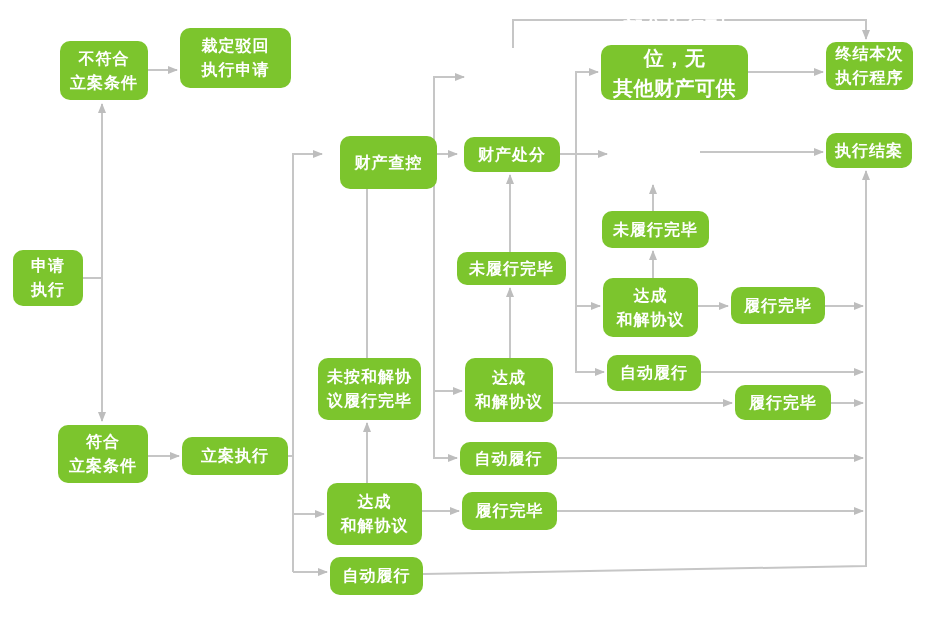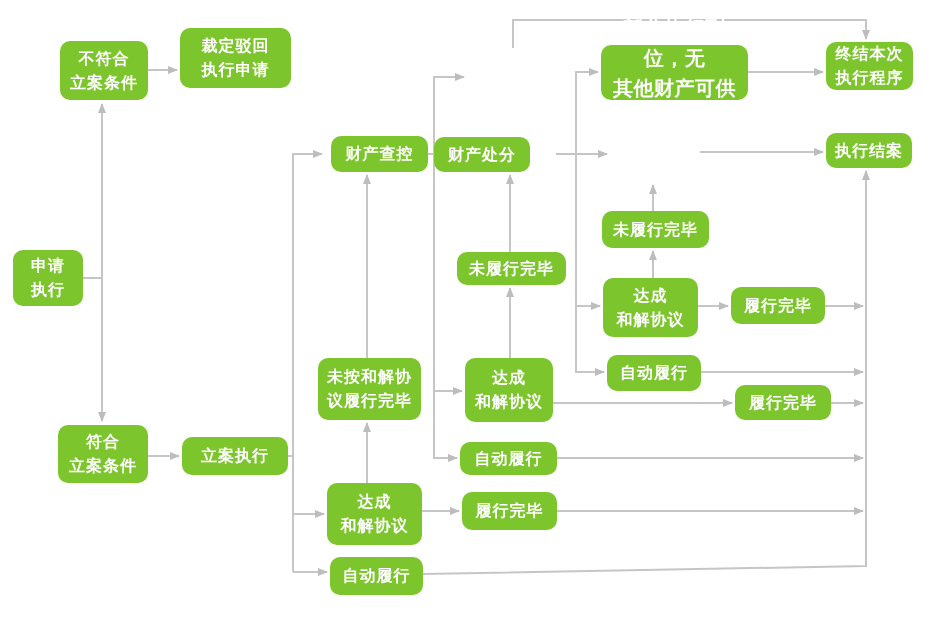--- a/index.html
+++ b/index.html
@@ -81,25 +81,25 @@
     <span>裁定驳回
 执行申请</span></div>
 
   <div class="node" style="left:58px;top:425px;width:90px;height:58px">
     <span>符合
 立案条件</span></div>
 
   <div class="node" style="left:182px;top:437px;width:106px;height:38px">
     <span>立案执行</span></div>
 
-  <div class="node" style="left:331px;top:136px;width:97px;height:36px">
+  <div class="node" style="left:340px;top:136px;width:97px;height:53px">
     <span>财产查控</span></div>
 
 
-  <div class="node" style="left:434px;top:137px;width:96px;height:35px">
+  <div class="node" style="left:464px;top:137px;width:96px;height:35px">
     <span>财产处分</span></div>
 
   <div class="node sm" style="left:601px;top:45px;width:147px;height:55px">
     <span>部分执行到位，无
 其他财产可供执行</span></div>
 
   <div class="node" style="left:826px;top:42px;width:87px;height:48px">
     <span>终结本次
 执行程序</span></div>
 

